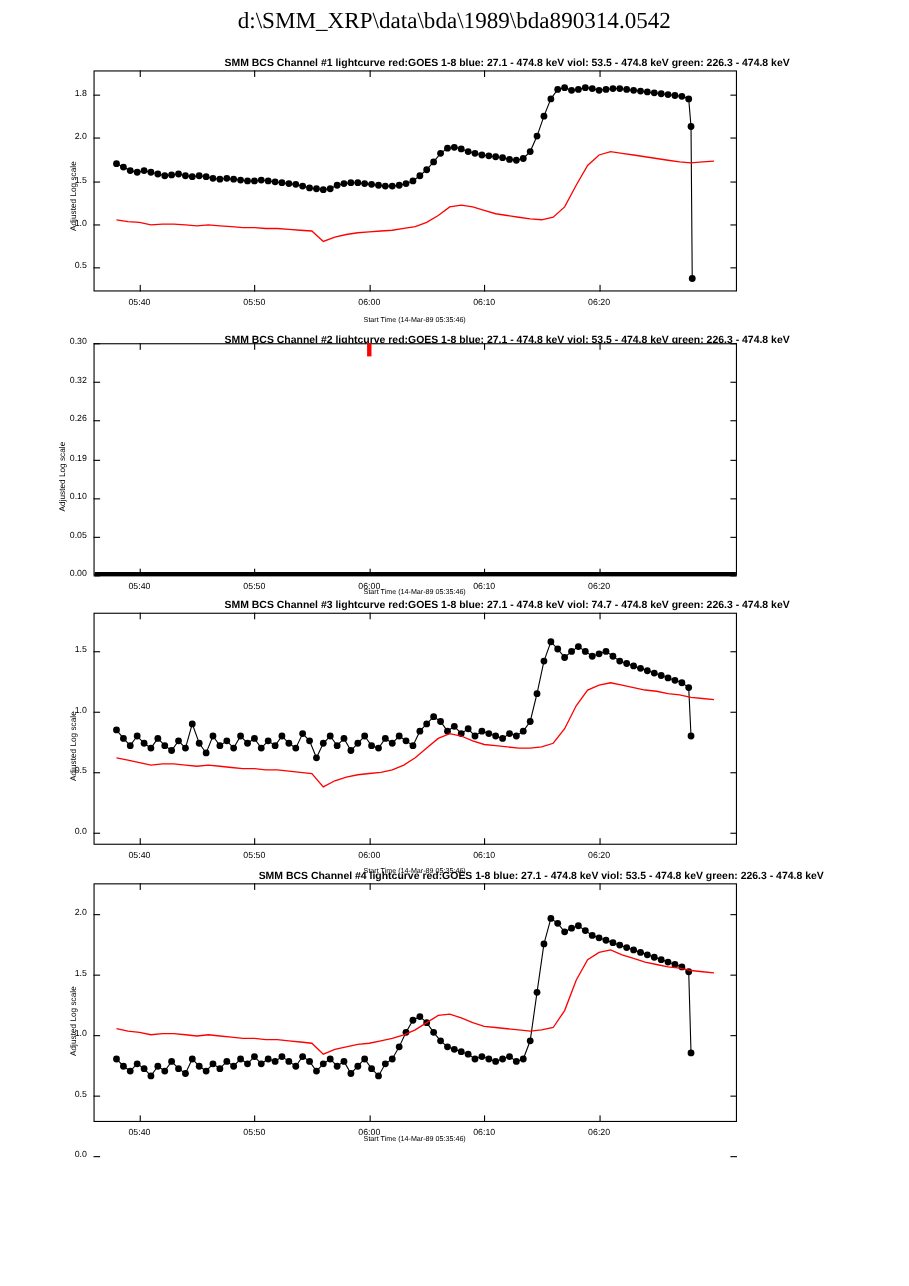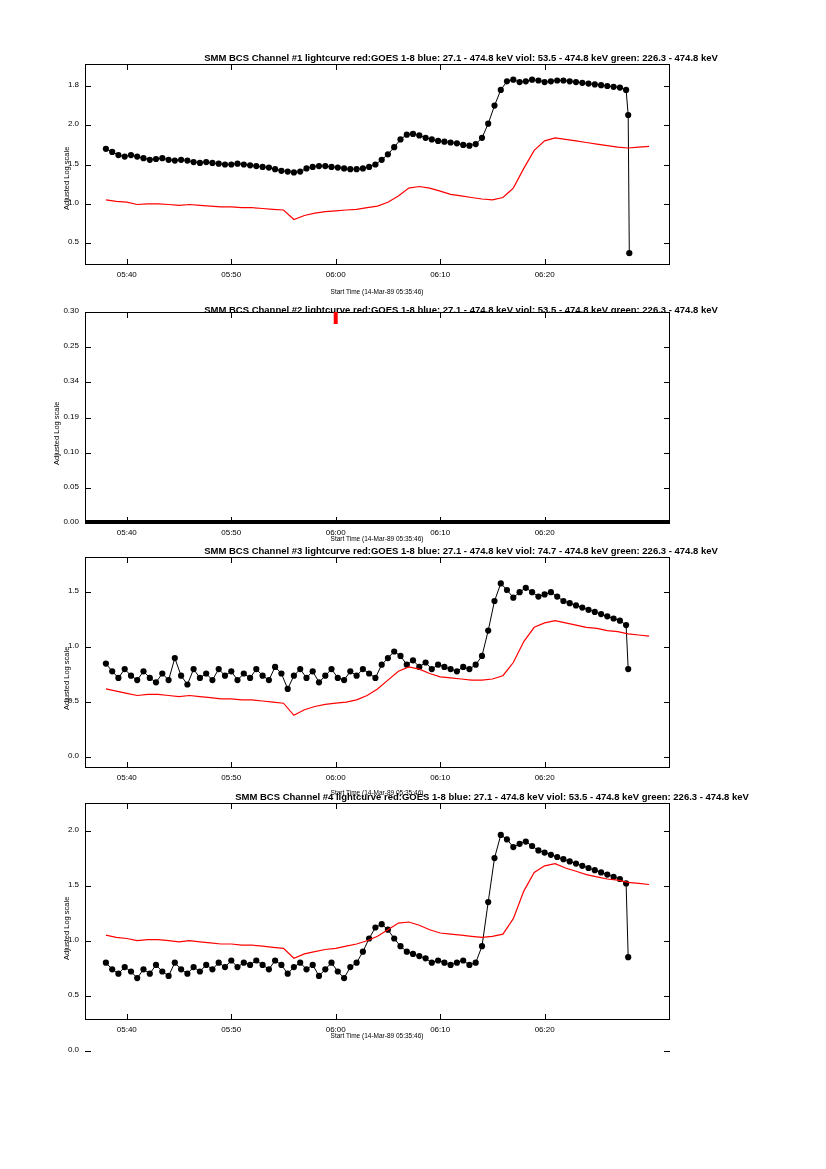--- a/index.html
+++ b/index.html
@@ -32,20 +32,21 @@
     position:absolute;font-size:8px;color:#000;text-align:center;white-space:nowrap;
   }
   .tickmark{position:absolute;background:#000;}
   svg.series{position:absolute;left:0;top:0;overflow:visible;}
 </style>
 </head>
 <body>
 
 <div id="page">
 
+  <div class="page-title">d:\SMM_XRP\data\bda\1989\bda890314.0542</div>
 
   <div class="panel" id="panel1">
     <div class="panel-title" style="top:52px;">SMM BCS Channel #1 lightcurve  red:GOES 1-8  blue: 27.1 - 474.8 keV  viol: 53.5 - 474.8 keV  green: 226.3 - 474.8 keV</div>
     <div class="plotbox" id="box1" style="left:85px;top:64px;width:585px;height:201px;"></div>
     <div class="ylabel" style="left:62px;top:210px;">Adjusted Log scale</div>
     <div class="xlabel" style="left:277px;top:288px;width:200px;">Start Time (14-Mar-89 05:35:46)</div>
   </div>
 
   <div class="panel" id="panel2">
     <div class="panel-title" style="top:304px;">SMM BCS Channel #2 lightcurve  red:GOES 1-8  blue: 27.1 - 474.8 keV  viol: 53.5 - 474.8 keV  green: 226.3 - 474.8 keV</div>
@@ -193,24 +194,24 @@
     <div class="tickmark" style="left: 664px; top: 523px; width: 6px; height: 1px;"></div>
     <div class="ytick" style="left: 37px; top: 481.833px; width: 42px;">0.05</div>
     <div class="tickmark" style="left: 85px; top: 487.833px; width: 6px; height: 1px;"></div>
     <div class="tickmark" style="left: 664px; top: 487.833px; width: 6px; height: 1px;"></div>
     <div class="ytick" style="left: 37px; top: 446.667px; width: 42px;">0.10</div>
     <div class="tickmark" style="left: 85px; top: 452.667px; width: 6px; height: 1px;"></div>
     <div class="tickmark" style="left: 664px; top: 452.667px; width: 6px; height: 1px;"></div>
     <div class="ytick" style="left: 37px; top: 411.5px; width: 42px;">0.19</div>
     <div class="tickmark" style="left: 85px; top: 417.5px; width: 6px; height: 1px;"></div>
     <div class="tickmark" style="left: 664px; top: 417.5px; width: 6px; height: 1px;"></div>
-    <div class="ytick" style="left: 37px; top: 376.333px; width: 42px;">0.34</div>
+    <div class="ytick" style="left: 37px; top: 376.333px; width: 42px;">0.26</div>
     <div class="tickmark" style="left: 85px; top: 382.333px; width: 6px; height: 1px;"></div>
     <div class="tickmark" style="left: 664px; top: 382.333px; width: 6px; height: 1px;"></div>
-    <div class="ytick" style="left: 37px; top: 341.167px; width: 42px;">0.25</div>
+    <div class="ytick" style="left: 37px; top: 341.167px; width: 42px;">0.32</div>
     <div class="tickmark" style="left: 85px; top: 347.167px; width: 6px; height: 1px;"></div>
     <div class="tickmark" style="left: 664px; top: 347.167px; width: 6px; height: 1px;"></div>
     <div class="ytick" style="left: 37px; top: 306px; width: 42px; text-align: right;">0.30</div>
     <div class="tickmark" style="left: 85px; top: 312px; width: 6px; height: 1px;"></div>
     <div class="tickmark" style="left: 664px; top: 312px; width: 6px; height: 1px;"></div>
     <div class="xtick" style="left: 101.786px; top: 528px; width: 50px;">05:40</div>
     <div class="tickmark" style="left: 126.786px; top: 312px; width: 1px; height: 6px;"></div>
     <div class="tickmark" style="left: 126.786px; top: 517px; width: 1px; height: 6px;"></div>
     <div class="xtick" style="left: 206.25px; top: 528px; width: 50px;">05:50</div>
     <div class="tickmark" style="left: 231.25px; top: 312px; width: 1px; height: 6px;"></div>

